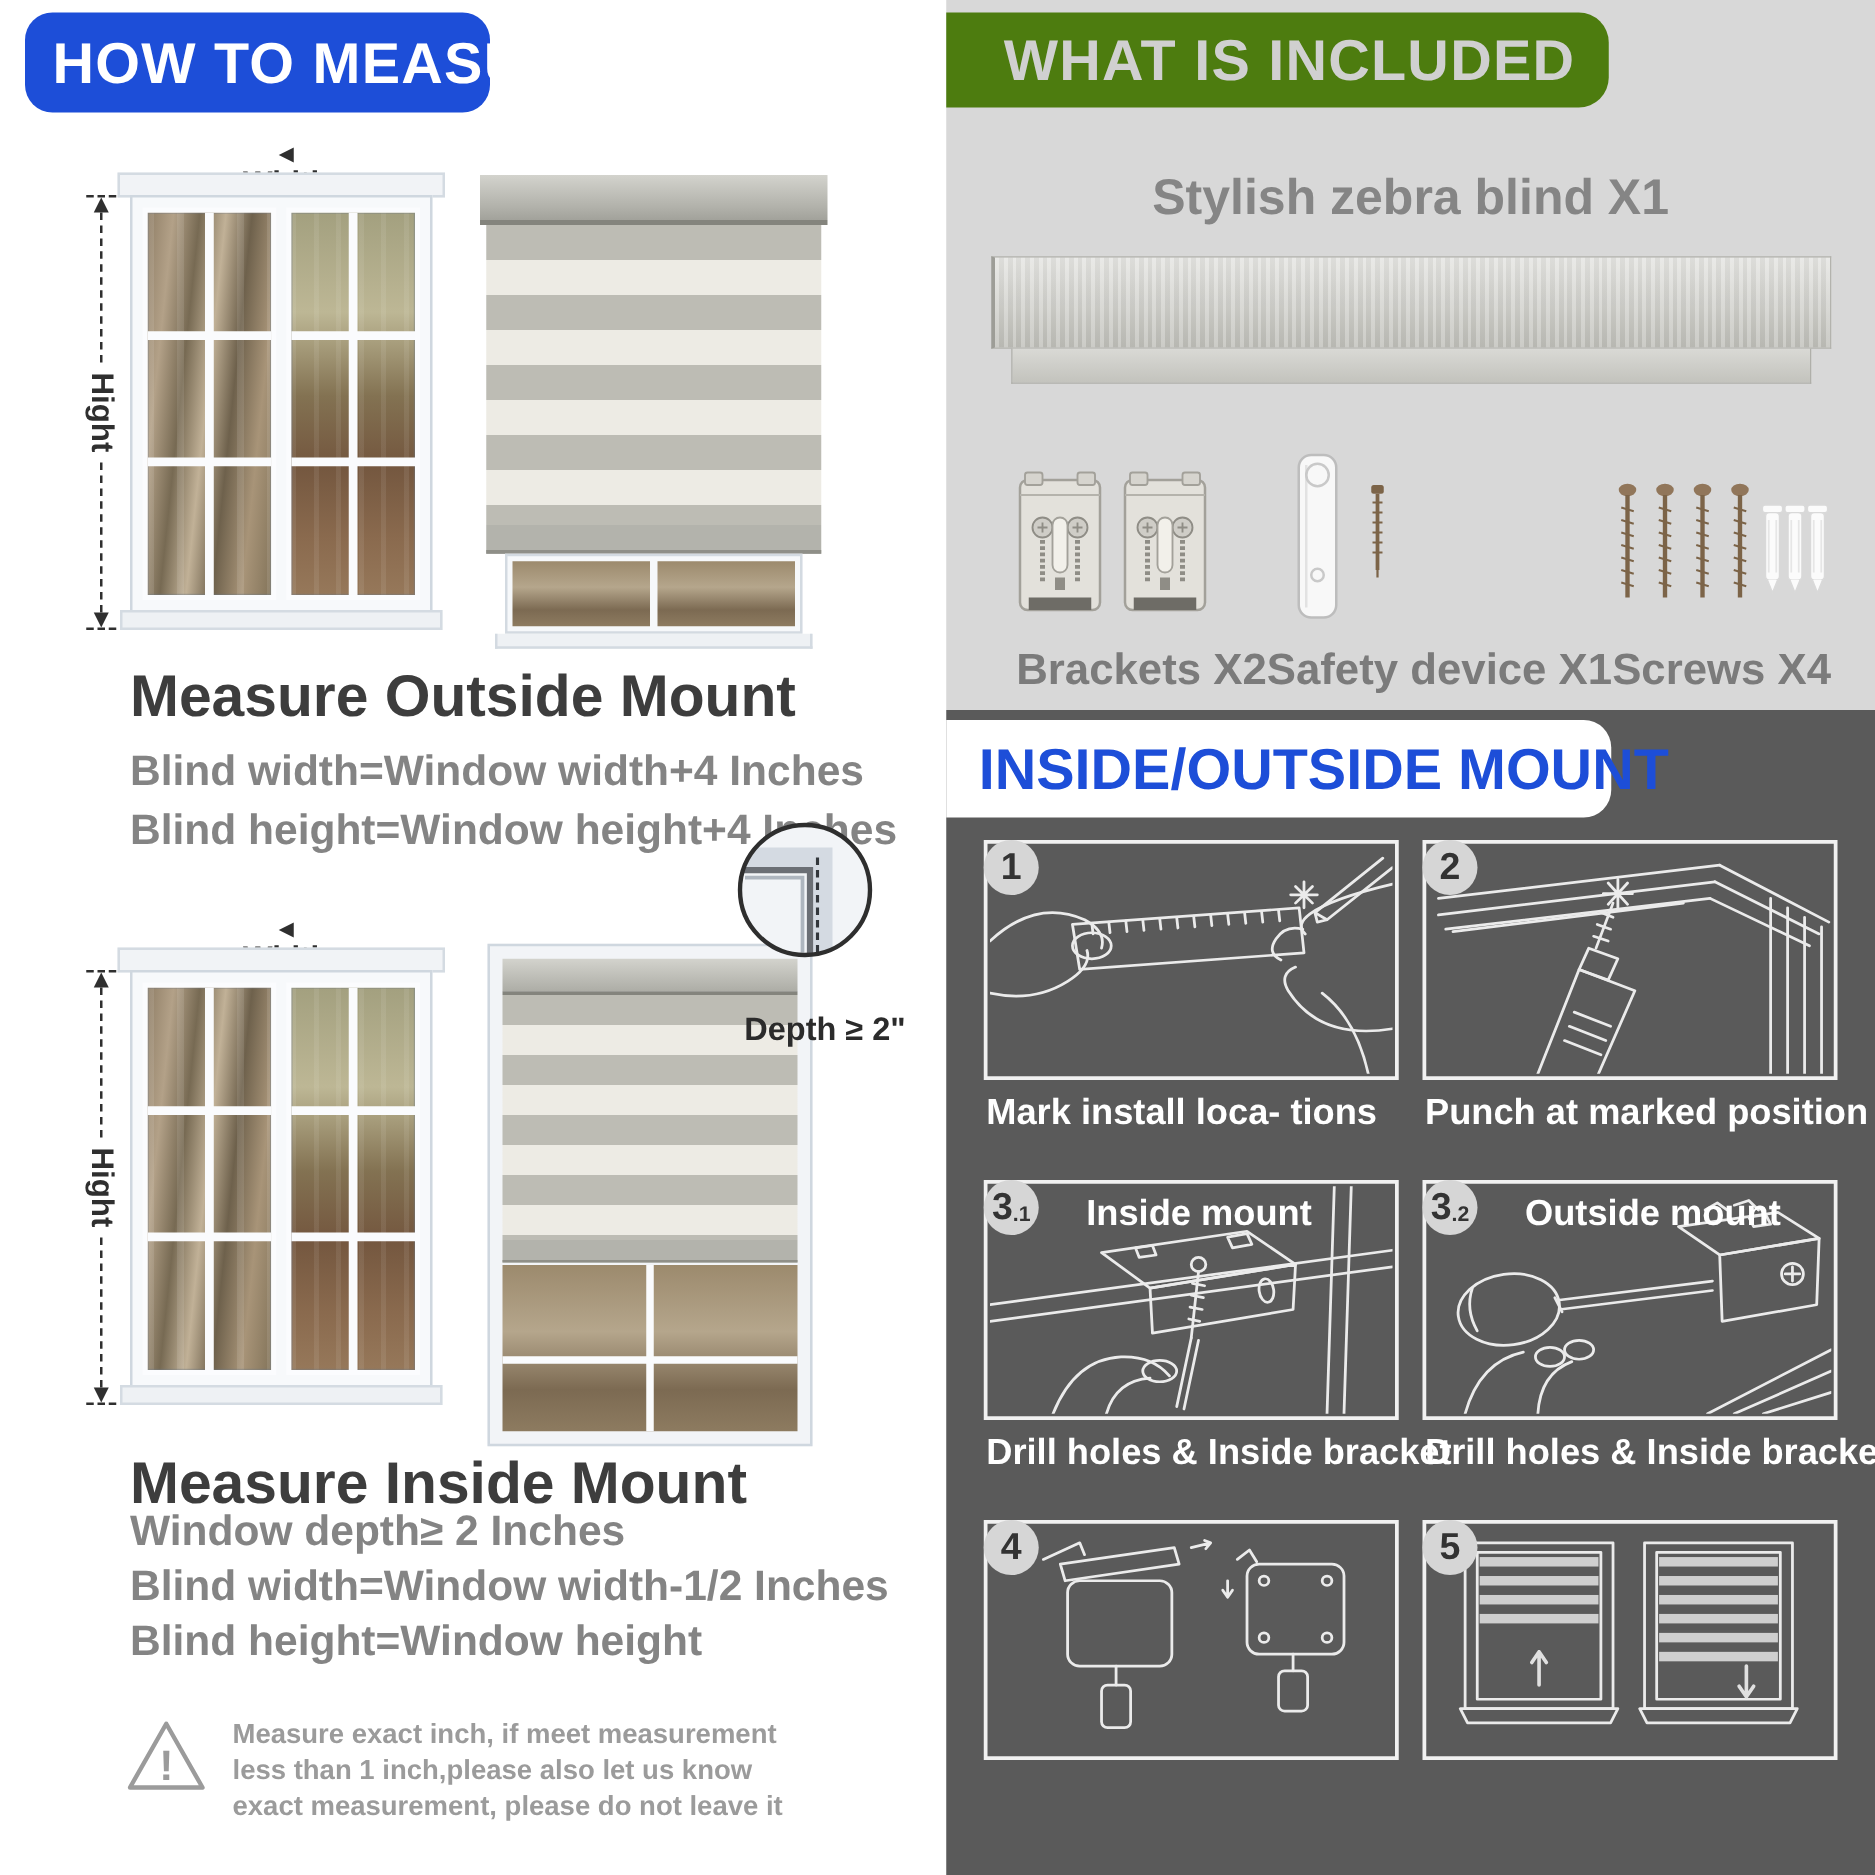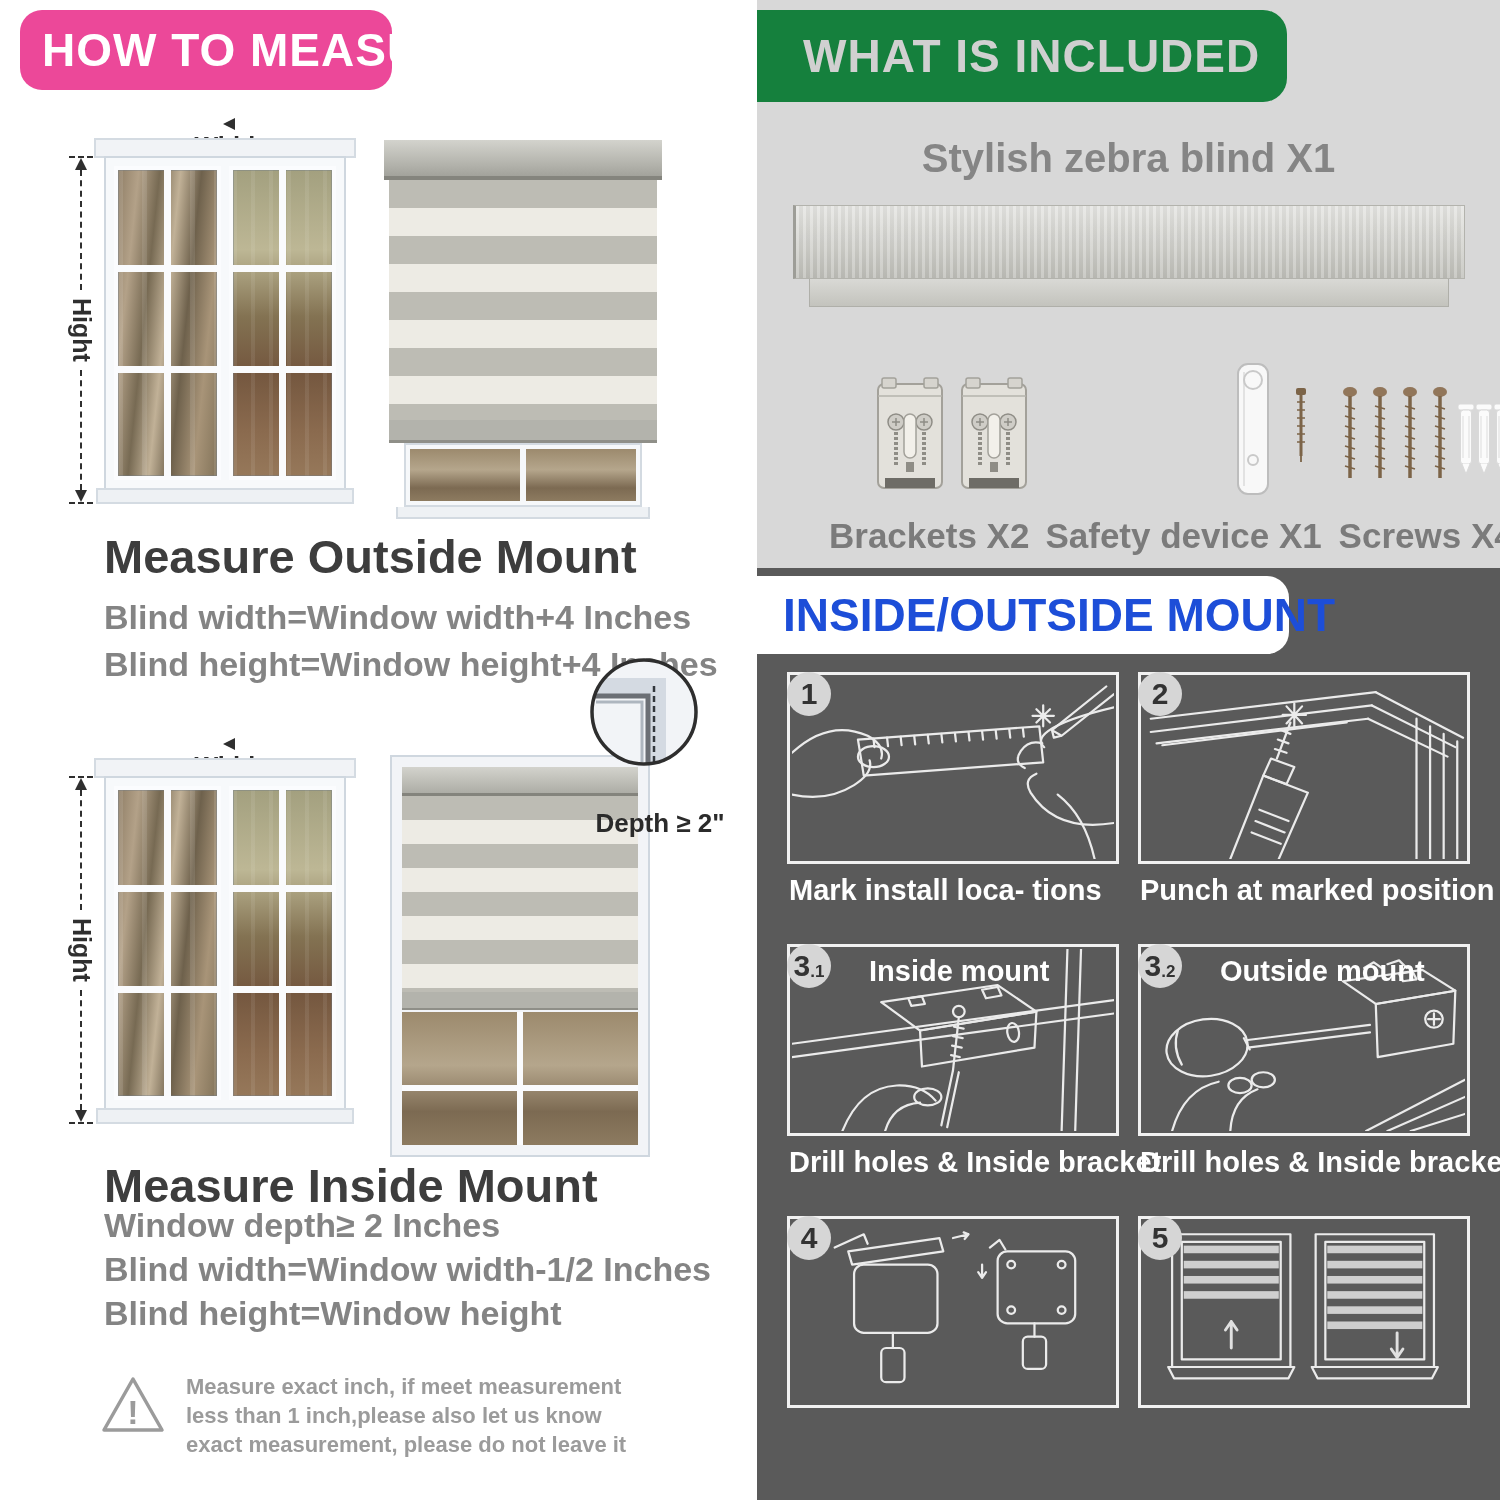--- a/index.html
+++ b/index.html
@@ -1,23 +1,23 @@
 <!DOCTYPE html>
 <html><head>
 <meta charset="utf-8">
 <style>
   html,body{margin:0;padding:0;background:#fff;}
   .canvas{position:relative;width:1500px;height:1500px;background:#ffffff;overflow:hidden;
           font-family:"Liberation Sans",sans-serif;}
   
-  .banner-how{position:absolute;left:20px;top:10px;width:372px;height:80px;background:#ec4899;
+  .banner-how{position:absolute;left:20px;top:10px;width:372px;height:80px;background:#1d4ed8;
     border-radius:22px;display:flex;align-items:center;padding-left:22px;box-sizing:border-box;
     color:#ffffff;font-size:46px;font-weight:700;letter-spacing:1px;white-space:nowrap;}
   .panel-included{position:absolute;left:757px;top:0;width:743px;height:568px;background:#d8d8d8;}
-  .banner-included{position:absolute;left:0;top:10px;width:530px;height:92px;background:#15803d;
+  .banner-included{position:absolute;left:0;top:10px;width:530px;height:76px;background:#4d7c0f;
     border-radius:0 24px 24px 0;display:flex;align-items:center;padding-left:46px;box-sizing:border-box;
     color:#d0d0d0;font-size:46px;font-weight:700;letter-spacing:1px;white-space:nowrap;}
   .panel-mount{position:absolute;left:757px;top:568px;width:743px;height:932px;background:#5a5a5a;}
   .banner-mount{position:absolute;left:0;top:8px;width:532px;height:78px;background:#ffffff;
     border-radius:0 22px 22px 0;display:flex;align-items:center;padding-left:26px;box-sizing:border-box;
     color:#1d4ed8;font-size:46px;font-weight:700;white-space:nowrap;}
   
   .h-measure{position:absolute;left:104px;color:#3d3d3d;font-size:47px;font-weight:700;white-space:nowrap;}
   .gray-line{position:absolute;left:104px;color:#848484;font-size:34px;font-weight:700;white-space:nowrap;}
   .note{position:absolute;left:100px;top:1372px;display:flex;align-items:flex-start;}
@@ -88,21 +88,21 @@
   .headrail{position:absolute;left:36px;top:205px;width:672px;height:74px;
     background:
       repeating-linear-gradient(90deg,rgba(255,255,255,.22) 0 3px,rgba(0,0,0,.03) 3px 7px),
       linear-gradient(180deg,#e4e4e1 0%,#cfcfca 55%,#bdbdb7 100%);
     border:1px solid #b3b3ad;border-left:3px solid #9d9d97;box-sizing:border-box;}
   .fascia{position:absolute;left:52px;top:279px;width:640px;height:28px;
     background:linear-gradient(180deg,#d9d9d5,#c3c3bd);border:1px solid #afafa9;border-top:none;
     box-sizing:border-box;}
   .items{position:absolute;left:0;top:352px;width:100%;box-sizing:border-box;padding:0 56px;
     display:flex;justify-content:space-between;}
-  .item{display:flex;flex-direction:column;align-items:flex-end;margin-left:16px;}
+  .item{display:flex;flex-direction:column;align-items:flex-start;}
   .item-art{height:148px;display:flex;align-items:flex-end;justify-content:center;gap:14px;}
   .item-label{margin-top:16px;font-size:35px;font-weight:700;color:#7b7b7b;white-space:nowrap;}
   
   .steps{position:absolute;left:30px;top:104px;display:grid;grid-template-columns:332px 332px;
     column-gap:19px;}
   .step-box{position:relative;height:192px;border:3px solid #f1f1f1;background:#5a5a5a;box-sizing:border-box;}
   .step-svg{position:absolute;inset:2px;width:calc(100% - 4px);height:calc(100% - 4px);}
   .badge{position:absolute;left:-3px;top:-3px;min-width:44px;height:44px;border-radius:50%;
     background:#d6d6d6;display:flex;align-items:center;justify-content:center;padding:0 6px;
     box-sizing:border-box;color:#333;font-size:30px;font-weight:700;line-height:1;}

